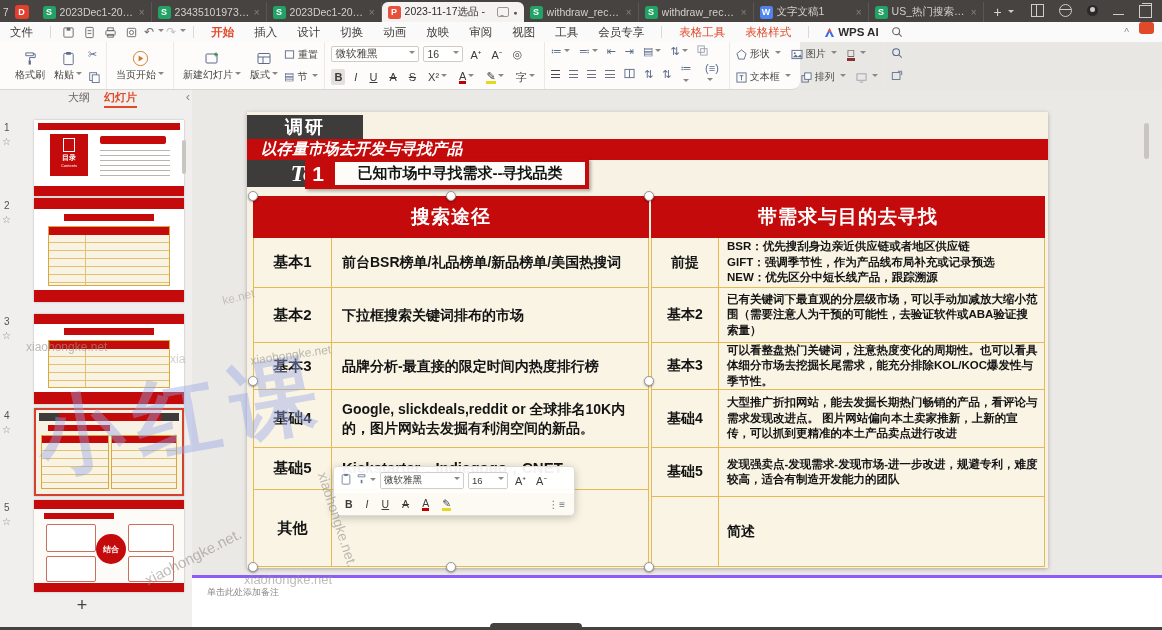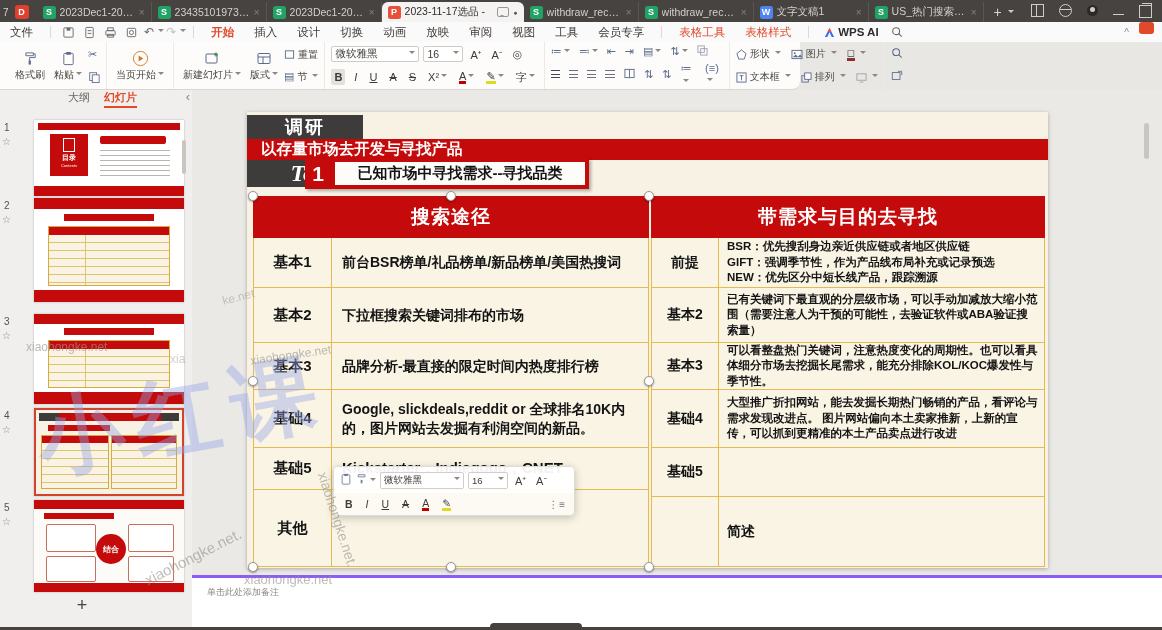--- a/index.html
+++ b/index.html
@@ -140,21 +140,21 @@
   .addslide{position:absolute;left:72px;top:505px;font-size:18px;color:#45443f;width:20px;text-align:center;}
   .side-scroll{position:absolute;right:6px;top:50px;width:4px;height:34px;border-radius:2px;background:#c9c6c2;}
   
   .canvas{position:absolute;left:192px;top:0;width:970px;height:540px;background:#ebe9e6;}
   .slide{position:absolute;left:55px;top:22px;width:801px;height:456px;background:#f7f2e3;
          box-shadow:0 1px 4px rgba(0,0,0,.28);}
   .sl-head{position:absolute;left:0;top:3px;width:801px;height:29px;display:flex;flex-direction:column;}
   .sl-head .hd1{width:116px;background:#3e3c3b;color:#fff;font-size:18px;font-weight:bold;
                 display:flex;align-items:center;justify-content:center;letter-spacing:2px;}
   .sl-head .hd2{flex:1;background:#c40a0a;color:#fff;font-size:15.5px;font-weight:bold;
-                display:flex;align-items:center;padding-left:14px;}
+                display:flex;align-items:center;padding-left:14px;font-style:italic;}
   .sl-head .hd3{width:130px;background:#3e3c3b;color:#fff;font-size:24px;font-weight:bold;font-style:italic;
                 font-family:"Liberation Serif",serif;display:flex;align-items:center;justify-content:center;}
   .sl-head .hd4{width:15px;background:#c40a0a;}
   .badge{position:absolute;left:58px;top:46px;width:26px;height:31px;background:#c40a0a;color:#fff;
          font-size:21px;font-weight:bold;display:flex;align-items:center;justify-content:center;
          box-shadow:2px 2px 3px rgba(0,0,0,.3);}
   .sec-title{position:absolute;left:84px;top:46px;width:258px;height:31px;box-sizing:border-box;
              background:#fdfcf8;border:4px solid #c40a0a;color:#141414;font-size:15px;font-weight:bold;
              display:flex;align-items:center;justify-content:center;box-shadow:2px 2px 3px rgba(0,0,0,.3);}
   .tbl{position:absolute;top:84px;height:371px;box-sizing:border-box;}
@@ -677,20 +677,21 @@
           <div class="trow" style="height:47px;">
             <div class="tlab">基本3</div>
             <div class="ttxt">可以看整盘热门关键词，注意热度变化的周期性。也可以看具体细分市场去挖掘长尾需求，能充分排除KOL/KOC爆发性与季节性。</div>
           </div>
           <div class="trow" style="height:58px;">
             <div class="tlab">基础4</div>
             <div class="ttxt">大型推广折扣网站，能去发掘长期热门畅销的产品，看评论与需求发现改进点。 图片网站偏向本土卖家推新，上新的宣传，可以抓到更精准的本土产品卖点进行改进</div>
           </div>
           <div class="trow" style="height:49px;">
             <div class="tlab">基础5</div>
+            <div class="ttxt">发现强卖点-发现需求-发现市场-进一步改进，规避专利，难度较高，适合有制造开发能力的团队</div>
           </div>
           <div class="trow" style="height:70px;">
             <div class="tlab"></div>
             <div class="ttxt" style="font-size:14px;">简述</div>
           </div>
         </div>
       </div>
 
       <div class="handle" style="left:61px;top:106px;"></div>
       <div class="handle" style="left:259px;top:106px;"></div>

